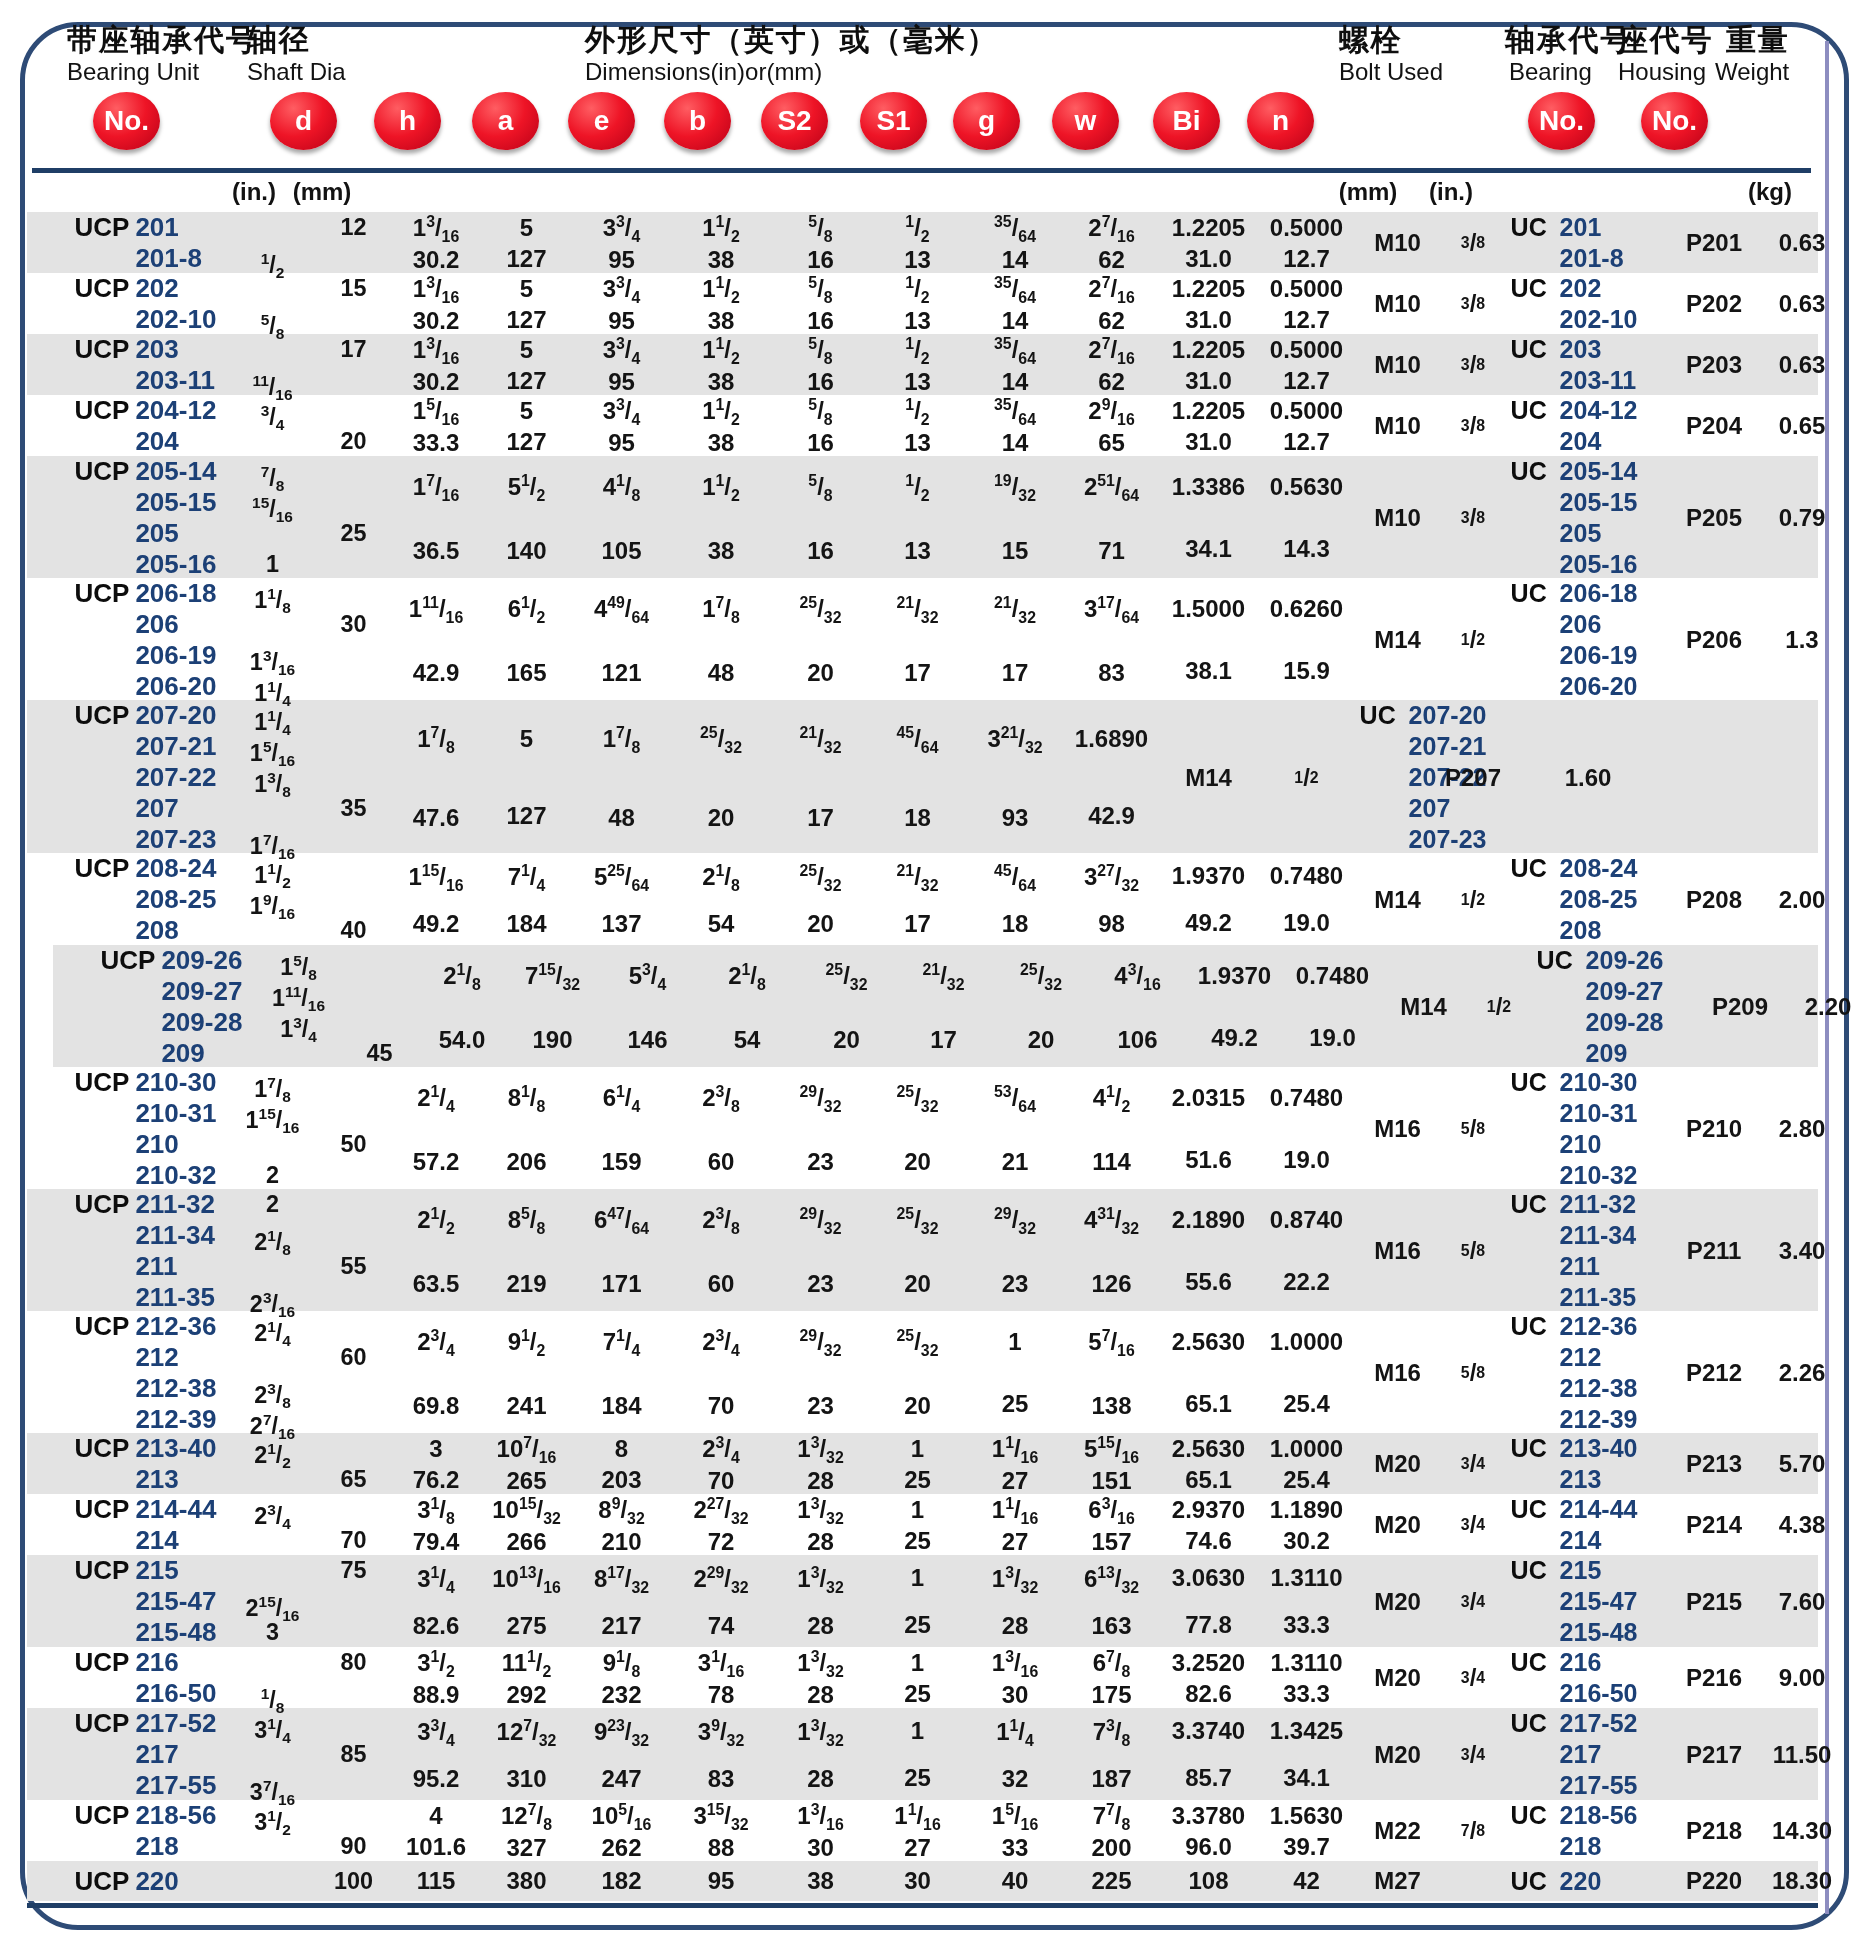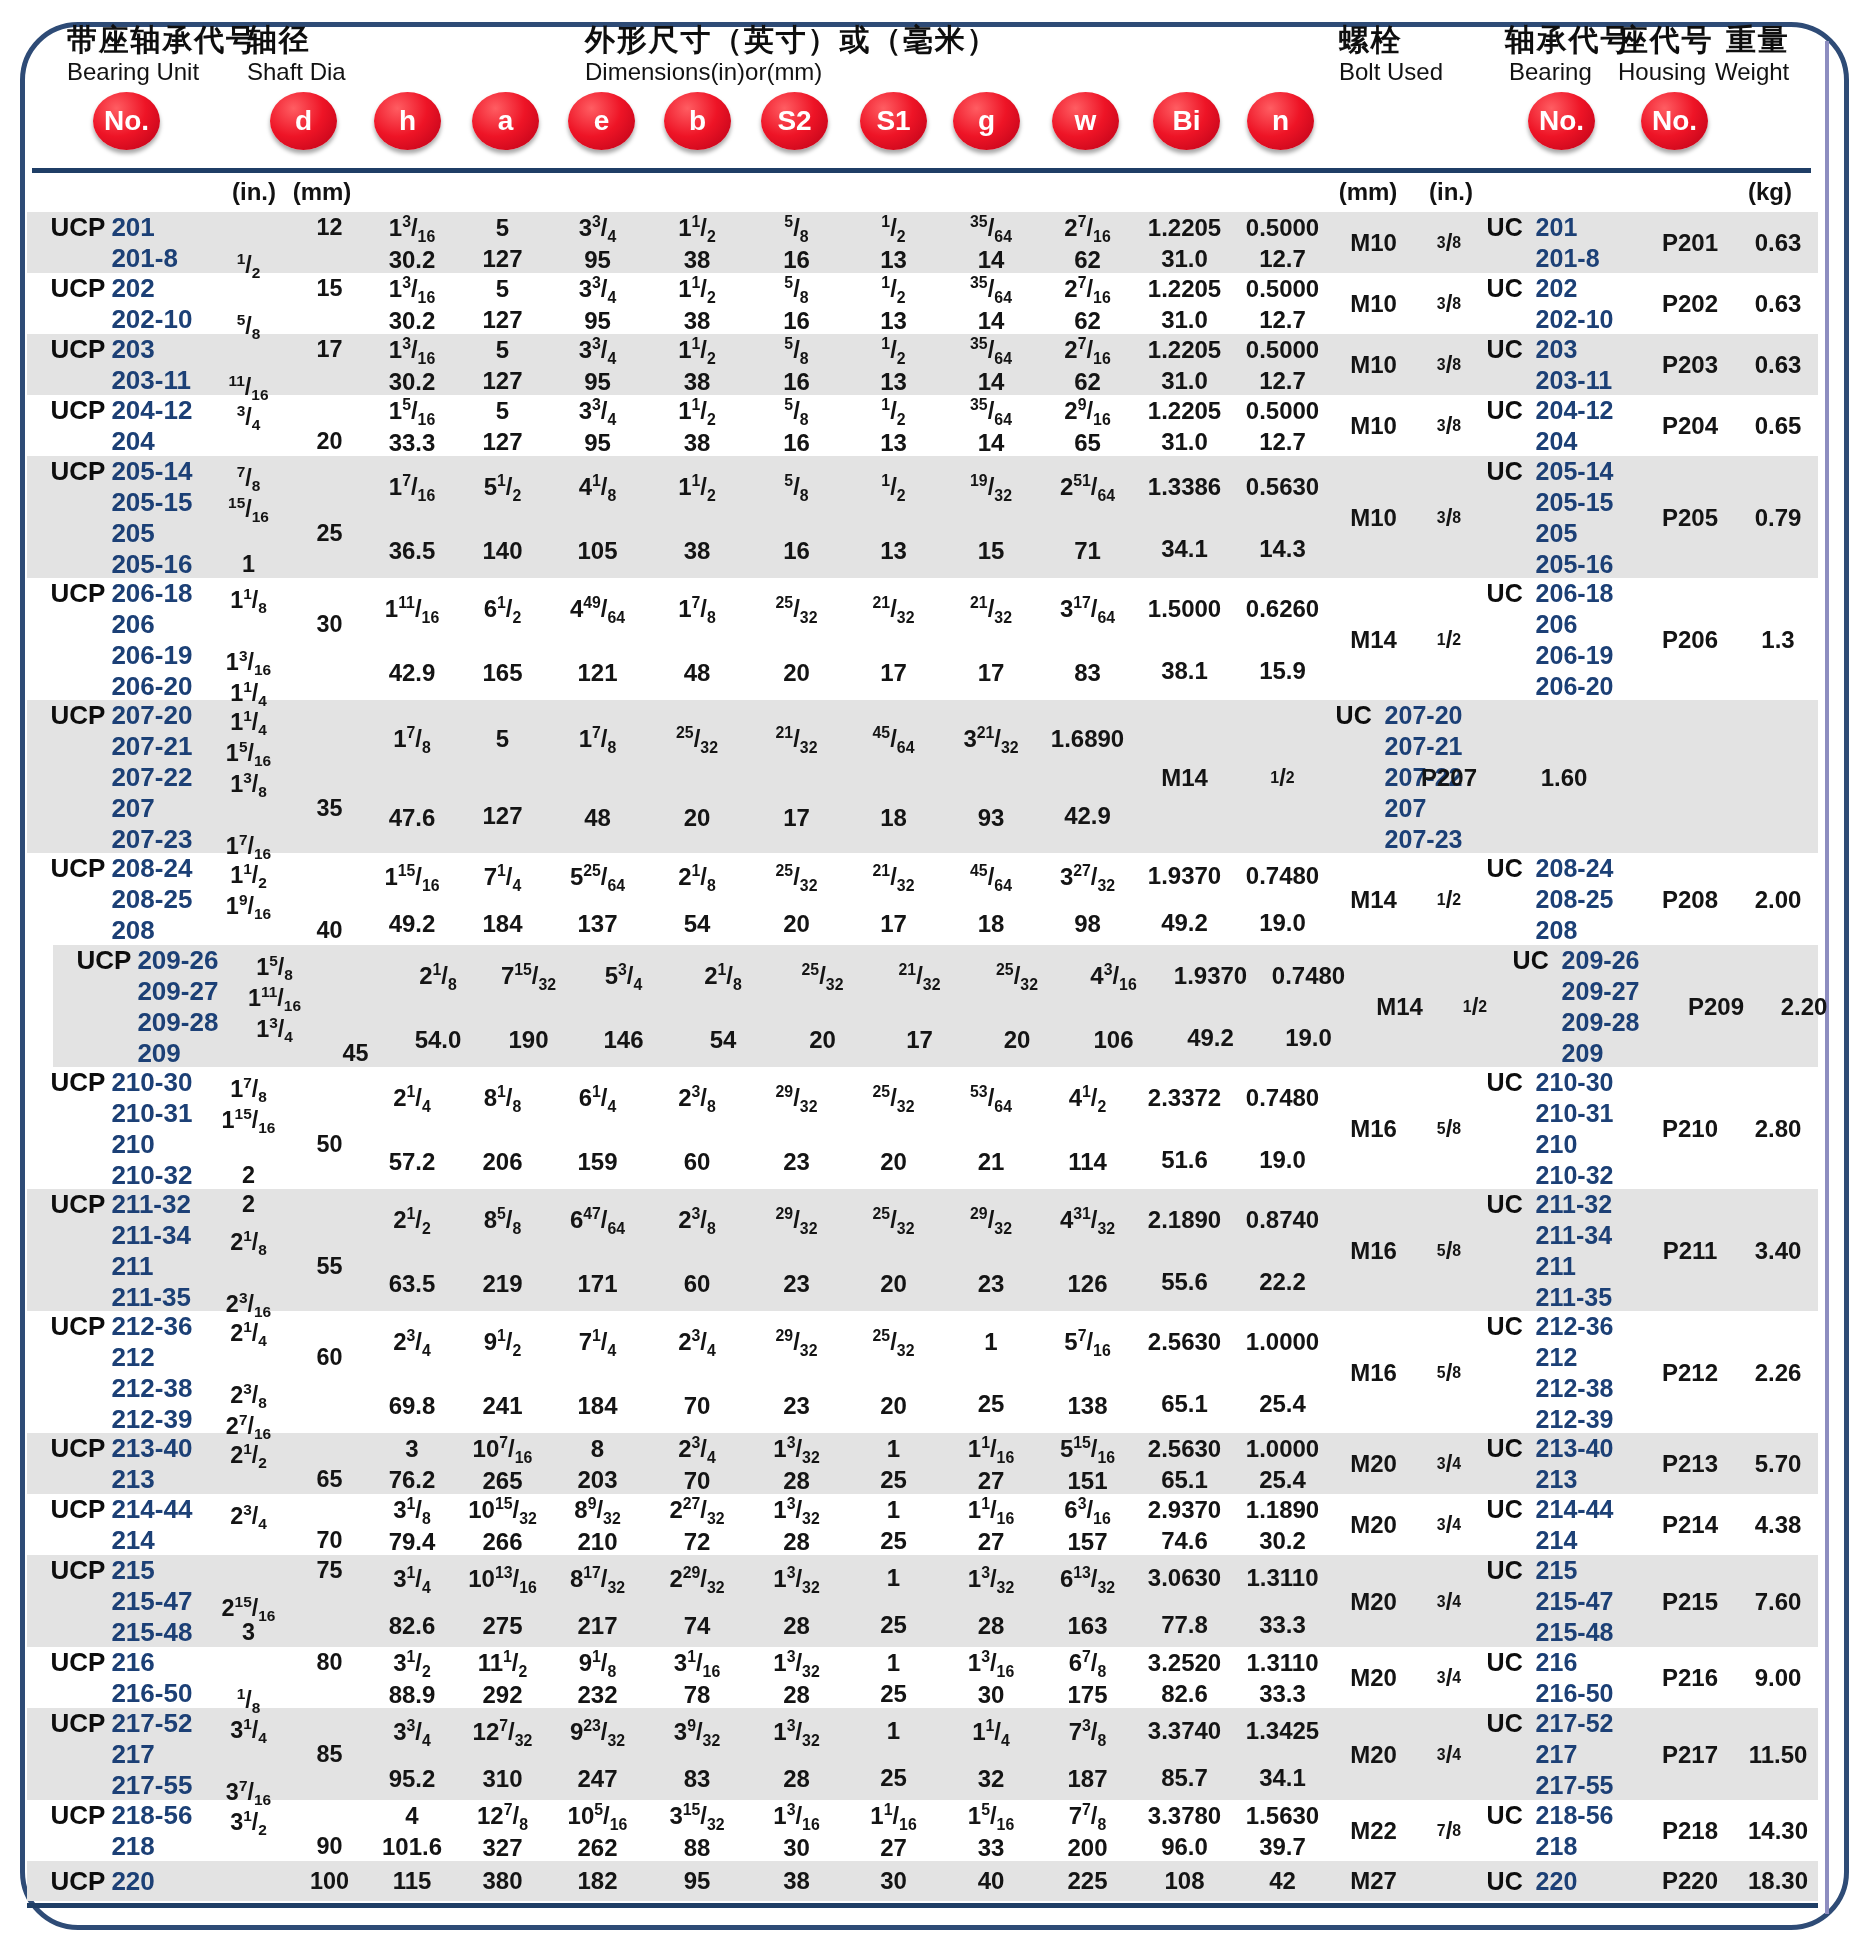--- a/index.html
+++ b/index.html
@@ -24,20 +24,21 @@
     color:#ffffff;display:flex;align-items:center;justify-content:center;
     font-size:28px;font-weight:700;box-shadow:0 3.6px 4.5px rgba(0,0,0,0.35);
   }
   .hr-top{position:absolute;left:32px;top:168px;width:1779px;height:5.4px;background:#1f3e66;}
   .unit{position:absolute;top:178px;transform:translateX(-50%);font-size:24px;font-weight:700;color:#121212;white-space:nowrap;}
   
   .rows{position:absolute;left:27px;top:212px;width:1791px;}
   .grp{
     display:grid;
     grid-template-columns:180px 83px 79px 86px 95px 95px 104px 95px 99px 96px 97px 97px 99px 83px 68px 162px 90px 86px;
+    padding-left:24px;
   }
   .grp.gray{background:#e3e3e3;}
   .c{min-width:0;}
   .code .line{padding-left:23.4px;font-size:26px;font-weight:700;white-space:nowrap;}
   .pfx{display:inline-block;width:61px;color:#0d0d0d;}
   .ucpfx{display:inline-block;width:49px;color:#0d0d0d;}
   .cd{color:#1c4076;}
   .stack .line{text-align:center;font-size:23.4px;font-weight:700;color:#141414;white-space:nowrap;}
   .dstack{
     display:flex;flex-direction:column;justify-content:space-around;height:100%;
@@ -733,21 +734,21 @@
         </div>
         <div class="c dstack">
           <div class="dv"><sup>53</sup>/<sub>64</sub></div>
           <div class="dv">21</div>
         </div>
         <div class="c dstack">
           <div class="dv">4<sup>1</sup>/<sub>2</sub></div>
           <div class="dv">114</div>
         </div>
         <div class="c dstack">
-          <div class="dv">2.3372</div>
+          <div class="dv">2.0315</div>
           <div class="dv">51.6</div>
         </div>
         <div class="c dstack">
           <div class="dv">0.7480</div>
           <div class="dv">19.0</div>
         </div>
         <div class="c center">M16</div>
         <div class="c center"><sup>5</sup>/<sub>8</sub></div>
         <div class="c uc">
           <div class="line" style="height:31px;line-height:31px"><span class="ucpfx">UC</span><span class="cd">210-30</span></div>

